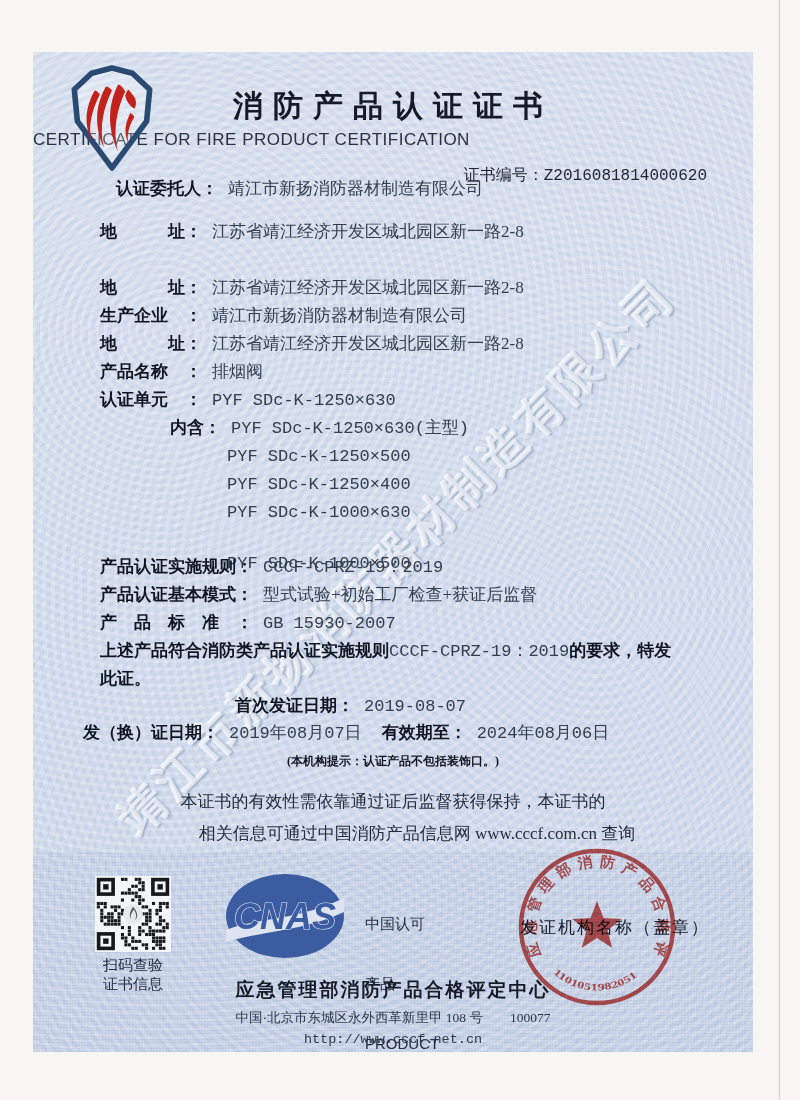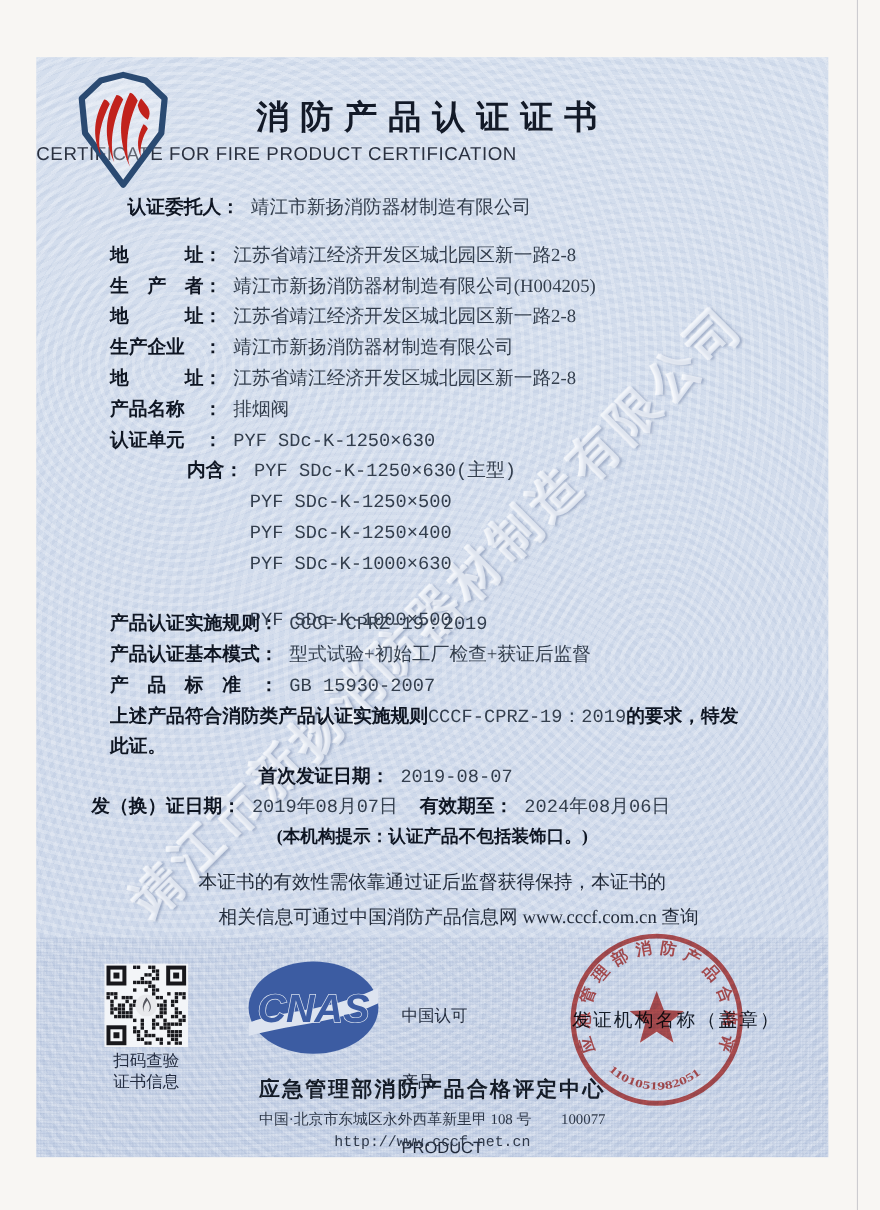--- a/index.html
+++ b/index.html
@@ -58,24 +58,24 @@
     <path d="M50,4 L70,9 L87,25 L84,56 L50,102 L16,56 L13,25 L30,9 Z" fill="rgba(255,255,255,0.25)" stroke="#2a4a72" stroke-width="5.5" stroke-linejoin="round"></path>
     <path fill="#c1221c" d="M33,26 C24,42 22,58 30,76 C26,60 31,44 38,30 C36,27 35,26 33,26 Z"></path>
     <path fill="#c1221c" d="M44,22 C34,40 32,60 42,82 C37,62 42,42 50,26 C48,23 46,22 44,22 Z"></path>
     <path fill="#c1221c" d="M56,20 C46,40 45,62 56,86 C50,64 56,42 63,27 C61,23 58,20 56,20 Z"></path>
     <path fill="#c1221c" d="M66,25 C72,32 76,36 72,44 C66,40 64,36 63,31 C64,28 65,26 66,25 Z"></path>
     <path fill="#c1221c" d="M68,48 C62,60 62,68 66,78 C64,68 68,58 72,52 C71,50 70,49 68,48 Z"></path>
   </svg>
 
   <div class="abs title">消防产品认证证书</div>
   <div class="abs subtitle">CERTIFICATE FOR FIRE PRODUCT CERTIFICATION</div>
+  <div class="abs certno"><span>证书编号：</span><span class="mono">Z2016081814000620</span></div>
 
   <div class="abs row z2" style="top:126px;margin-left:16px;"><span class="lab">认证委托人：</span><span class="val">靖江市新扬消防器材制造有限公司</span></div>
   <div class="abs row z2" style="top:169px;"><span class="lab">地　　　址：</span><span class="val">江苏省靖江经济开发区城北园区新一路2-8</span></div>
-  <div class="abs row z2" style="top:197px;"><span class="lab">生　产　者：</span><span class="val">靖江市新扬消防器材制造有限公司(H004205)</span></div>
   <div class="abs row z2" style="top:225px;"><span class="lab">地　　　址：</span><span class="val">江苏省靖江经济开发区城北园区新一路2-8</span></div>
   <div class="abs row z2" style="top:253px;"><span class="lab">生产企业　：</span><span class="val">靖江市新扬消防器材制造有限公司</span></div>
   <div class="abs row z2" style="top:281px;"><span class="lab">地　　　址：</span><span class="val">江苏省靖江经济开发区城北园区新一路2-8</span></div>
   <div class="abs row z2" style="top:309px;"><span class="lab">产品名称　：</span><span class="val">排烟阀</span></div>
   <div class="abs row z2" style="top:337px;"><span class="lab">认证单元　：</span><span class="val mono">PYF SDc-K-1250×630</span></div>
 
   <div class="abs row z2" style="left:137px;top:365px;"><span class="lab">内含：</span><span class="val mono">PYF SDc-K-1250×630(主型)</span></div>
   <div class="abs row z2" style="left:194px;top:393px;"><span class="val mono">PYF SDc-K-1250×500</span></div>
   <div class="abs row z2" style="left:194px;top:421px;"><span class="val mono">PYF SDc-K-1250×400</span></div>
   <div class="abs row z2" style="left:194px;top:449px;"><span class="val mono">PYF SDc-K-1000×630</span></div>
@@ -83,21 +83,21 @@
 
   <div class="abs row z2" style="top:504px;"><span class="lab">产品认证实施规则：</span><span class="val mono">CCCF-CPRZ-19：2019</span></div>
   <div class="abs row z2" style="top:532px;"><span class="lab">产品认证基本模式：</span><span class="val">型式试验+初始工厂检查+获证后监督</span></div>
   <div class="abs row z2" style="top:560px;"><span class="lab">产　品　标　准　：</span><span class="val mono">GB 15930-2007</span></div>
 
   <div class="abs row z2" style="top:588px;"><span class="bold">上述产品符合消防类产品认证实施规则</span><span class="val mono">CCCF-CPRZ-19：2019</span><span class="bold">的要求，特发</span></div>
   <div class="abs row z2" style="top:616px;"><span class="bold">此证。</span></div>
 
   <div class="abs row z2" style="left:202px;top:643px;"><span class="lab">首次发证日期：</span><span class="val mono">2019-08-07</span></div>
   <div class="abs row z2" style="left:50px;top:670px;"><span class="lab">发（换）证日期：</span><span class="val mono">2019年08月07日</span><span class="lab" style="margin-left:20px;">有效期至：</span><span class="val mono">2024年08月06日</span></div>
-  <div class="abs row center z2" style="top:698px;font-size:16px;"><span class="bold">(本机构提示：认证产品不包括装饰口。)</span></div>
+  <div class="abs row center z2" style="top:698px;font-size:12px;"><span class="bold">(本机构提示：认证产品不包括装饰口。)</span></div>
 
   <div class="abs row center z2" style="top:739px;color:#232c3b;">本证书的有效性需依靠通过证后监督获得保持，本证书的</div>
   <div class="abs row center z2" style="top:771px;color:#232c3b;padding-left:24px;">相关信息可通过中国消防产品信息网 www.cccf.com.cn 查询</div>
 
   <svg class="abs z2" style="left:60px;top:824px;" width="80" height="76" viewBox="0 0 84 84">
     <rect x="0" y="0" width="84" height="84" fill="#f3f5f8"></rect>
     <g>
       <rect x="2" y="2" width="20" height="20" fill="#18181c"></rect>
         <rect x="6" y="6" width="12" height="12" fill="#f3f5f8"></rect>
         <rect x="9" y="9" width="6" height="6" fill="#18181c"></rect>

